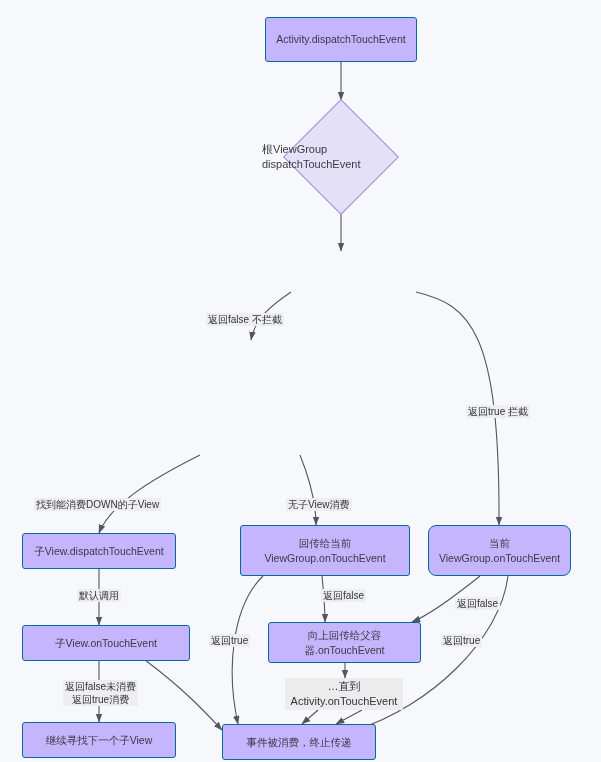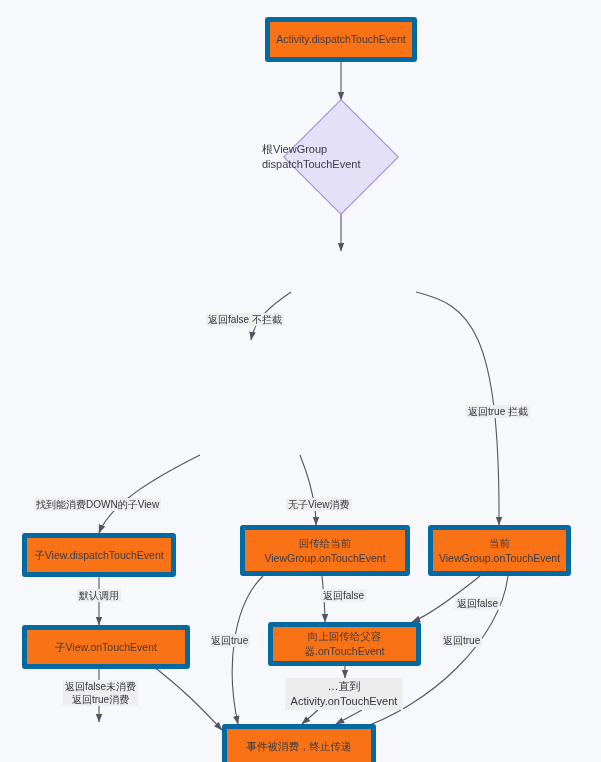--- a/index.html
+++ b/index.html
@@ -21,22 +21,22 @@
   svg#edges {
     position: absolute;
     left: 0;
     top: 0;
     width: 601px;
     height: 762px;
   }
   .node {
     position: absolute;
     box-sizing: border-box;
-    background: #f97316;
-    border: 5px solid #0369a1;
+    background: #c4b5fd;
+    border: 1px solid #0369a1;
     border-radius: 3px;
     color: #3a3a46;
     font-size: 10.5px;
     line-height: 15px;
     display: flex;
     align-items: center;
     justify-content: center;
     text-align: center;
     padding: 17px 5px;
     z-index: 2;
@@ -154,39 +154,42 @@
 
   <div class="node" style="left:22px; top:533px; width:154px; height:33px;">
     <span class="txt">子View.dispatchTouchEvent</span>
   </div>
 
   <div class="node" style="left:240px; top:525px; width:170px; height:51px;">
     <span class="txt">回传给当前
 ViewGroup.onTouchEvent</span>
   </div>
 
-  <div class="node" style="left:428px; top:525px; width:143px; height:51px;">
+  <div class="node" style="left:428px; top:525px; width:143px; height:51px;border-radius:8px;">
     <span class="txt">当前
 ViewGroup.onTouchEvent</span>
   </div>
 
   <div class="node" style="left:22px; top:625px; width:168px; height:32px;">
     <span class="txt">子View.onTouchEvent</span>
   </div>
 
   <div class="node" style="left:268px; top:622px; width:153px; height:41px;">
     <span class="txt">向上回传给父容
 器.onTouchEvent</span>
   </div>
 
   <div class="note-label" style="left:285px; top:678px; width:118px; height:32px; box-sizing:border-box; display:flex; align-items:center; justify-content:center;">
     <span>…直到
 Activity.onTouchEvent</span>
   </div>
 
+  <div class="node" style="left:22px; top:722px; width:154px; height:32px;">
+    <span class="txt">继续寻找下一个子View</span>
+  </div>
 
   <div class="node" style="left:222px; top:724px; width:154px; height:31px;">
     <span class="txt">事件被消费，终止传递</span>
   </div>
 
   <div class="edge-label" style="left:206px; top:313px;">返回false 不拦截</div>
 
   <div class="edge-label" style="left:466px; top:405px;">返回true 拦截</div>
 
   <div class="edge-label" style="left:34px; top:498px;">找到能消费DOWN的子View</div>

